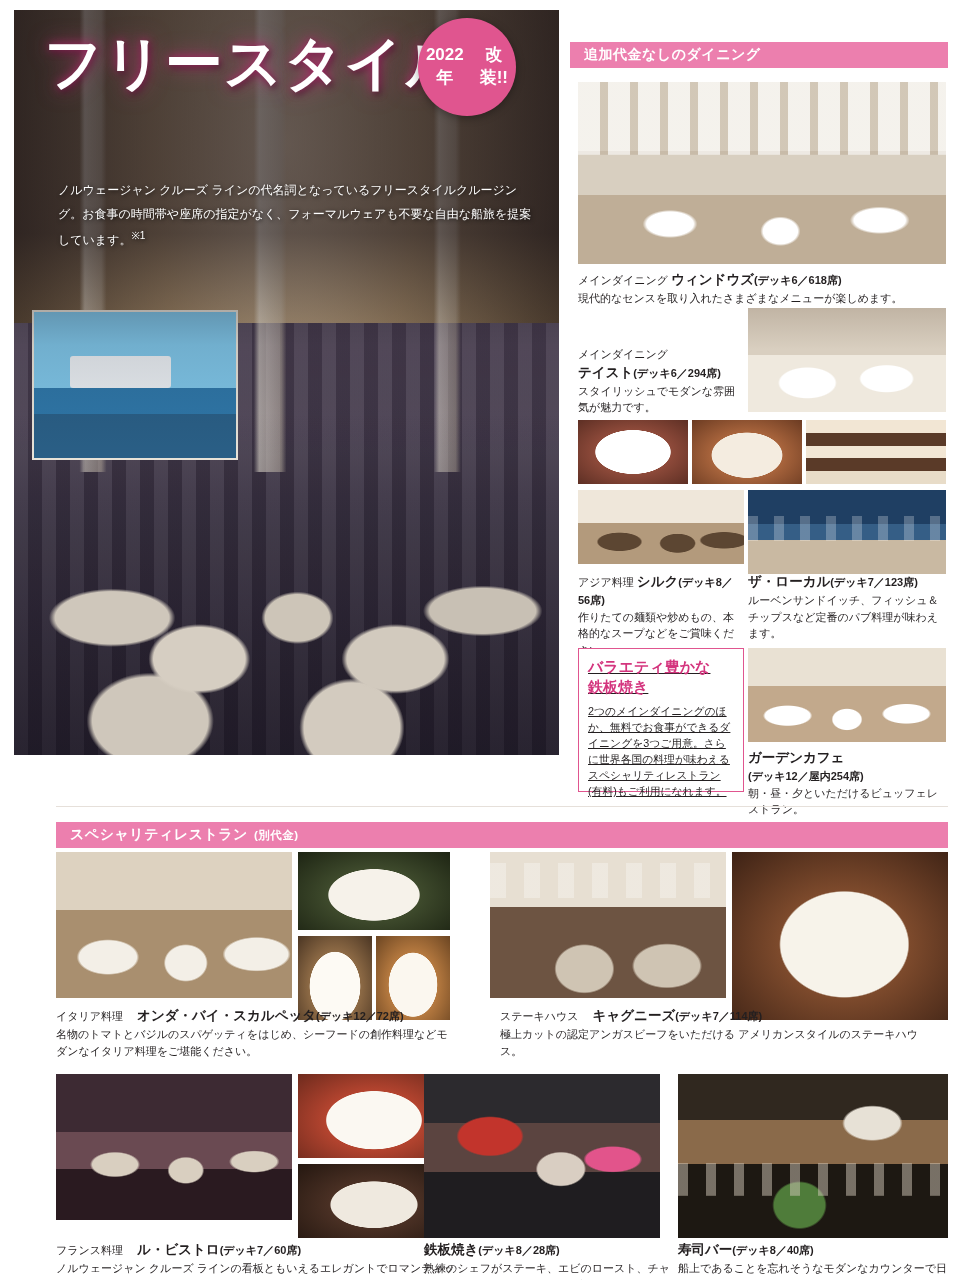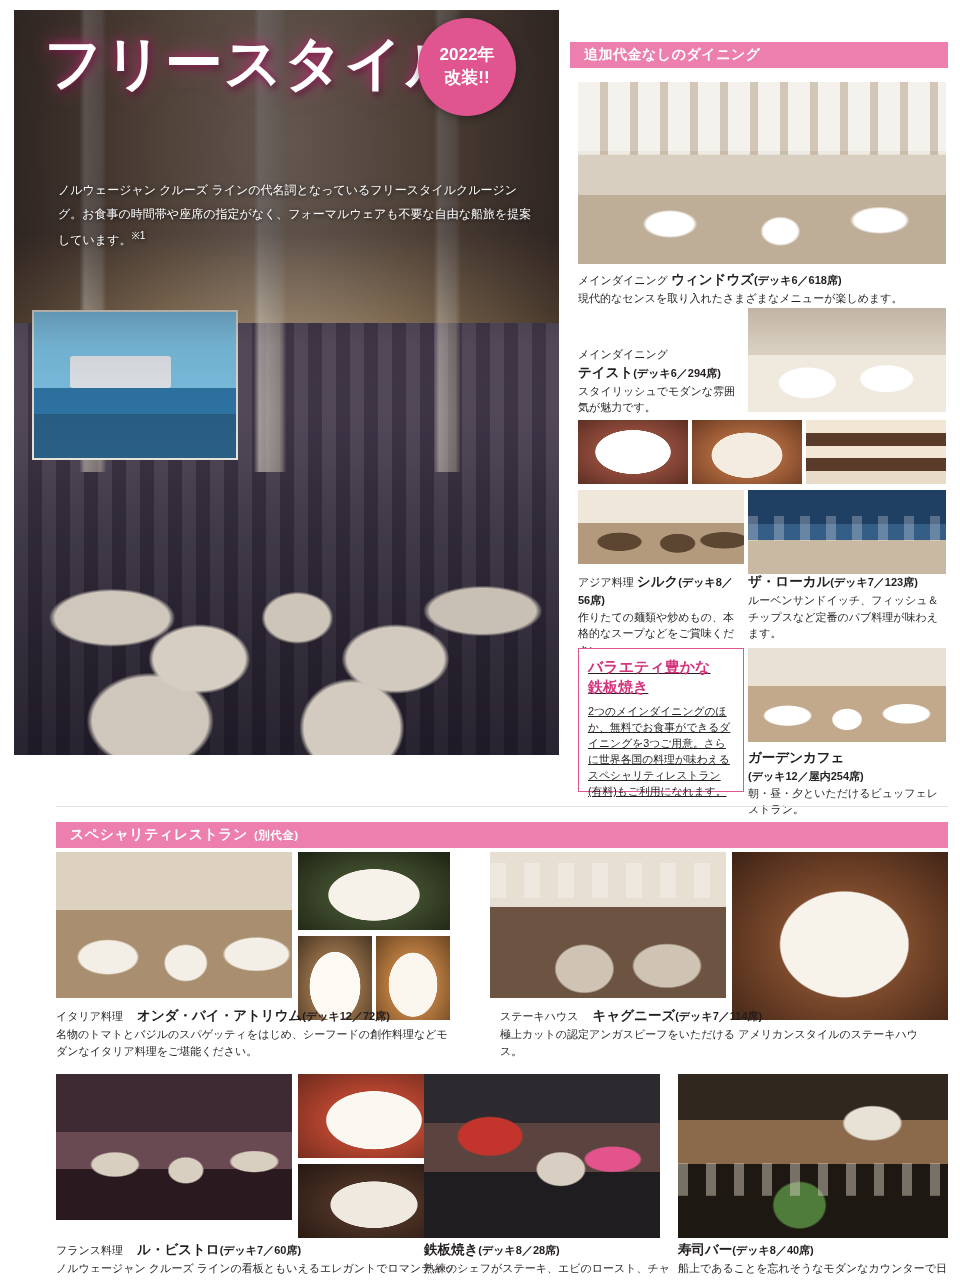--- a/index.html
+++ b/index.html
@@ -72,21 +72,21 @@
   .hero-title span { display: block; }
   .hero-lead {
     position: absolute; left: 58px; top: 178px; width: 480px;
     color: #ffffff; font-size: 12px; line-height: 2.0;
     text-shadow: 1px 1px 4px rgba(0,0,0,.85);
   }
   .hero-badge {
     position: absolute; left: 418px; top: 18px; width: 98px; height: 98px;
     border-radius: 50%; background: #e0558f;
     color: #fff; font-weight: 700; font-size: 17px; line-height: 1.35;
-    display: flex; flex-direction: column; align-items: center; justify-content: center;
+    display: flex; flex-direction: row; align-items: center; justify-content: center;
     text-align: center;
     box-shadow: 0 2px 8px rgba(0,0,0,.35);
   }
   .caption-atrium {
     position: absolute; left: 14px; top: 760px; width: 548px;
     font-size: 11.5px; line-height: 1.55;
   }
   .caption-atrium .t { font-weight: 700; font-size: 13px; }
 
   
@@ -316,21 +316,21 @@
     <span>スペシャリティレストラン</span>
       <span class="sub">(別代金)</span>
   </div>
 
   <div class="ph sp-onda"></div>
   <div class="ph sp-onda-f1"></div>
   <div class="ph sp-onda-f2"></div>
   <div class="ph sp-onda-f3"></div>
   <div class="cap c-onda">
     <span class="ttl">イタリア料理</span>
-    　<span class="name">オンダ・バイ・アトリウム</span><span class="deck">(デッキ12／72席)</span>
+    　<span class="name">オンダ・バイ・スカルペッタ</span><span class="deck">(デッキ12／72席)</span>
     <div>名物のトマトとバジルのスパゲッティをはじめ、シーフードの創作料理などモダンなイタリア料理をご堪能ください。</div>
   </div>
 
   <div class="ph sp-cag"></div>
   <div class="ph sp-cag-f"></div>
   <div class="cap c-cag">
     <span class="ttl">ステーキハウス</span>
     　<span class="name">キャグニーズ</span><span class="deck">(デッキ7／114席)</span>
     <div>極上カットの認定アンガスビーフをいただける アメリカンスタイルのステーキハウス。</div>
   </div>

